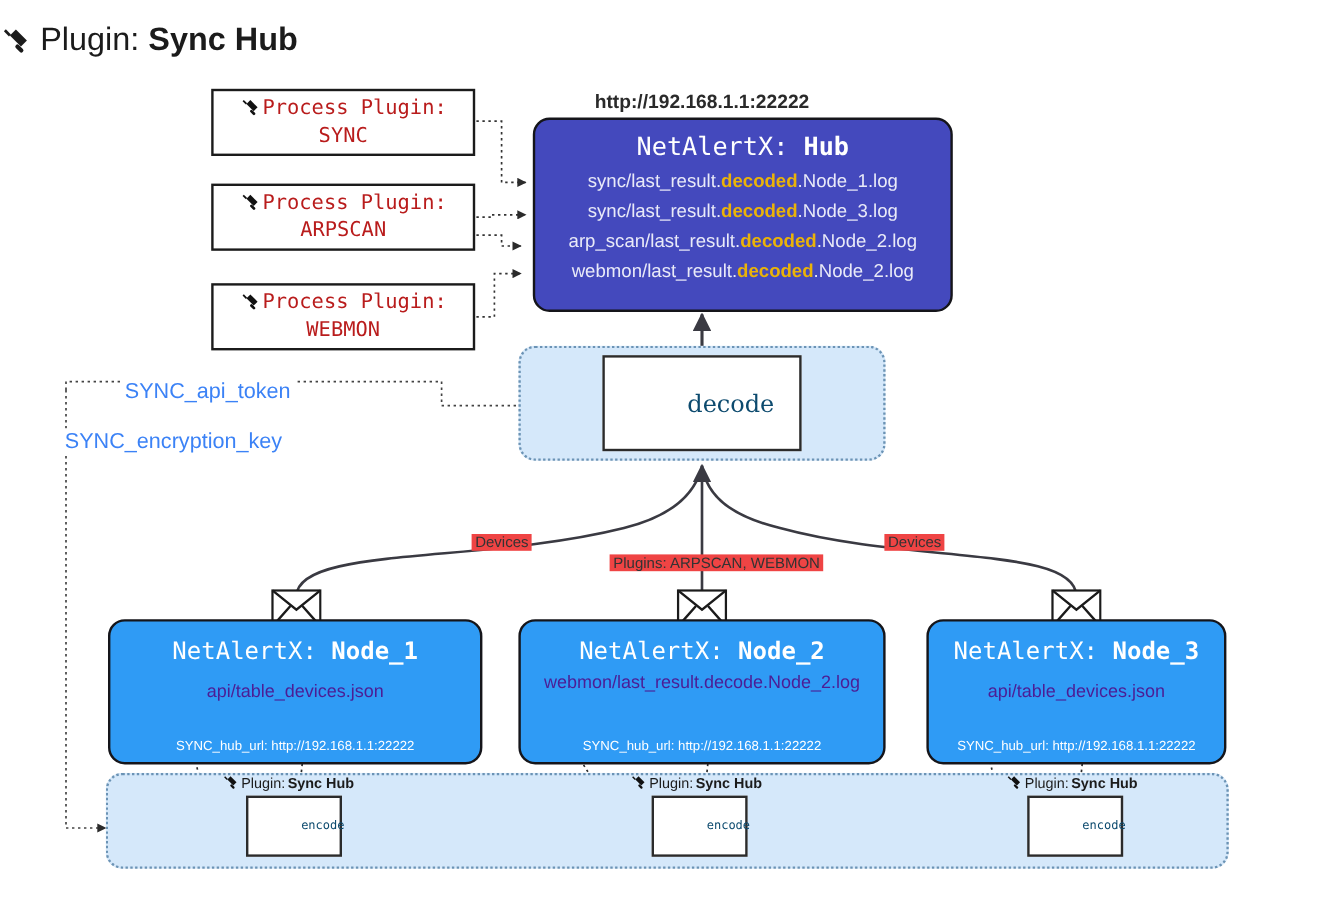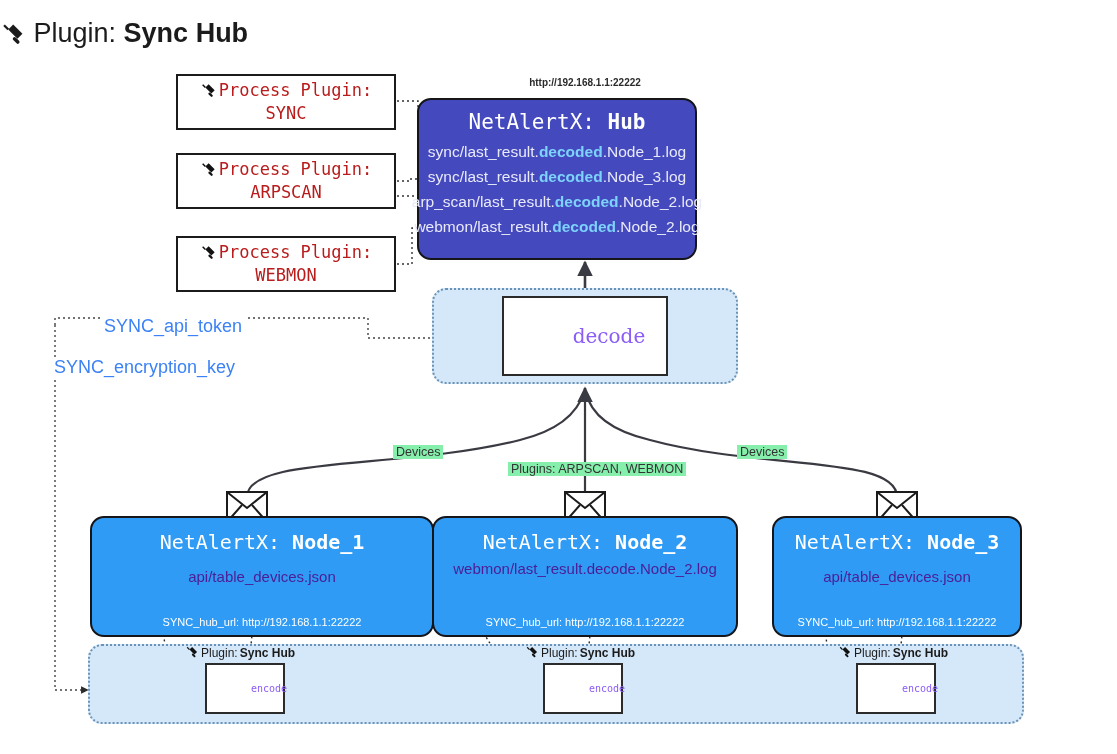--- a/index.html
+++ b/index.html
@@ -21,45 +21,45 @@
   .plugbox .l2{font-size:17px;}
 
   .hubbox{position:absolute;background:#4449bd;border:2.5px solid #15151a;
           border-radius:14px;box-sizing:border-box;
           display:flex;flex-direction:column;align-items:center;
           padding-top:10px;}
   .hub-title{font-family:"DejaVu Sans Mono","Liberation Mono",monospace;
              font-size:21px;color:#fff;margin-bottom:5px;}
   .hub-title b{font-weight:700;}
   .hub-line{font-size:15.5px;color:#e9eaf8;line-height:1.62;white-space:nowrap;}
-  .hub-line b{font-weight:700;color:#7dd3fc;}
-
-  .hub-url{position:absolute;font-size:10px;font-weight:700;color:#2a2a2a;
+  .hub-line b{font-weight:700;color:#eab308;}
+
+  .hub-url{position:absolute;font-size:16px;font-weight:700;color:#2a2a2a;
            text-align:center;width:320px;}
 
   .shade{position:absolute;background:#d5e8fa;border:2px dotted #6b93b5;
          border-radius:14px;box-sizing:border-box;}
 
   .whitebox{position:absolute;background:#fff;border:2px solid #2b2b2b;
             box-sizing:border-box;display:flex;align-items:center;
-            justify-content:center;color:#8b5cf6;padding-left:48px;}
+            justify-content:center;color:#0c4a6e;padding-left:48px;}
   .decode{font-family:"DejaVu Serif","Liberation Serif",serif;font-size:20px;}
   .encode{font-family:"DejaVu Sans Mono","Liberation Mono",monospace;font-size:10px;}
 
   .nodebox{position:absolute;background:#2f9bf5;border:2.5px solid #15151a;
            border-radius:14px;box-sizing:border-box;
            display:flex;flex-direction:column;align-items:center;padding-top:12px;}
   .node-title{font-family:"DejaVu Sans Mono","Liberation Mono",monospace;
               font-size:20px;color:#fff;}
   .node-title b{font-weight:700;}
   .node-line{font-size:15px;color:#4c1d95;margin-top:14px;white-space:nowrap;}
   .node-foot{position:absolute;bottom:7px;left:0;width:100%;text-align:center;
              font-size:11px;font-weight:400;color:#ffffff;white-space:nowrap;}
 
-  .edge-label{position:absolute;font-size:12.5px;color:#333;background:#86efac;
+  .edge-label{position:absolute;font-size:12.5px;color:#333;background:#ef4444;
               padding:0 3px;white-space:nowrap;}
   .path-label{position:absolute;font-size:18px;color:#3b82f6;background:#fff;
               padding:0 4px;white-space:nowrap;}
   .plugin-tag{position:absolute;font-size:12px;color:#1b1b1b;white-space:nowrap;
               display:flex;align-items:center;gap:2px;}
   .plugin-tag b{font-weight:700;}
   .envelope{position:absolute;}
   .ico{display:inline-block;vertical-align:middle;}
 </style>
 </head>
@@ -155,21 +155,21 @@
           <rect x="13.3" y="14.2" width="3.2" height="7.4" rx="1.5" transform="rotate(-45 14.9 17.9)" fill="#111"></rect>
         </svg>
       </span>
       <span>Process Plugin:</span>
     </div>
     <div class="l2">WEBMON</div>
   </div>
 
   <div class="hub-url" style="left:425px;top:77px;">http://192.168.1.1:22222</div>
 
-  <div class="hubbox" style="left:417px;top:98px;width:280px;height:162px;">
+  <div class="hubbox" style="left:444px;top:98px;width:350px;height:162px;">
     <div class="hub-title">
       <span>NetAlertX: </span><b>Hub</b>
     </div>
     <div class="hub-line">
       <span>sync/last_result.</span><b>decoded</b><span>.Node_1.log</span>
     </div>
     <div class="hub-line">
       <span>sync/last_result.</span><b>decoded</b><span>.Node_3.log</span>
     </div>
     <div class="hub-line">
@@ -205,21 +205,21 @@
     </svg>
   </div>
   <div class="envelope" style="left:876px;top:491px;">
     <svg width="42" height="32" viewBox="0 0 42 32">
       <rect x="1" y="1" width="40" height="30" fill="#fff" stroke="#1b1b1b" stroke-width="2"></rect>
       <path d="M1,1 L21,17 L41,1" fill="none" stroke="#1b1b1b" stroke-width="2"></path>
       <path d="M1,31 L16,14 M41,31 L26,14" fill="none" stroke="#1b1b1b" stroke-width="2"></path>
     </svg>
   </div>
 
-  <div class="nodebox" style="left:90px;top:516px;width:344px;height:121px;">
+  <div class="nodebox" style="left:90px;top:516px;width:312px;height:121px;">
     <div class="node-title">
       <span>NetAlertX: </span><b>Node_1</b>
     </div>
     <div class="node-line">api/table_devices.json</div>
     <div class="node-foot">SYNC_hub_url: http://192.168.1.1:22222</div>
   </div>
 
   <div class="nodebox" style="left:432px;top:516px;width:306px;height:121px;">
     <div class="node-title">
       <span>NetAlertX: </span><b>Node_2</b>

